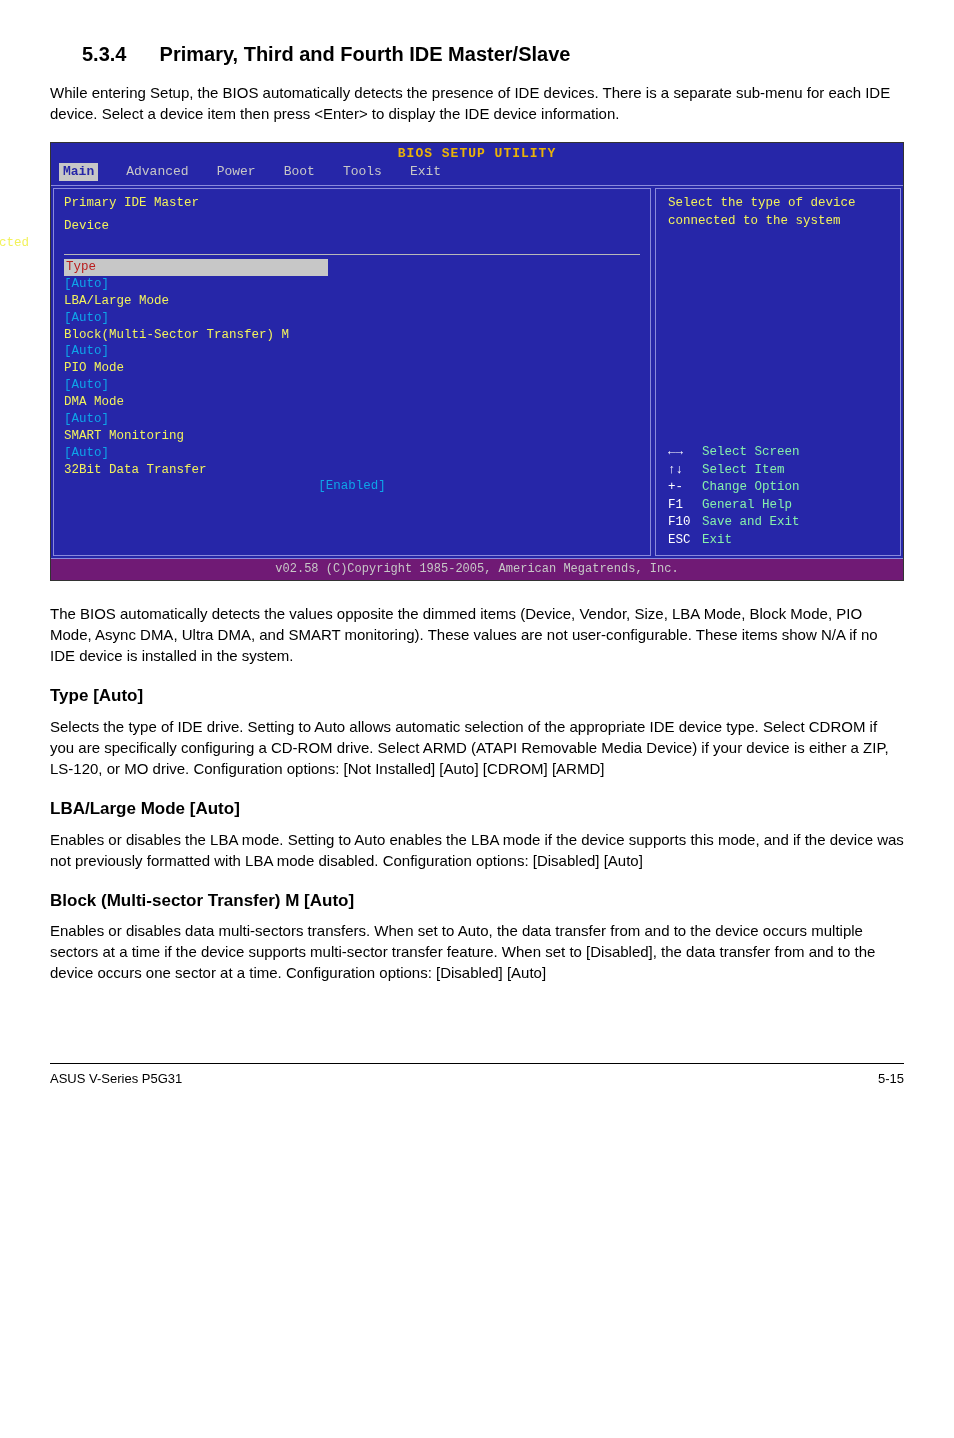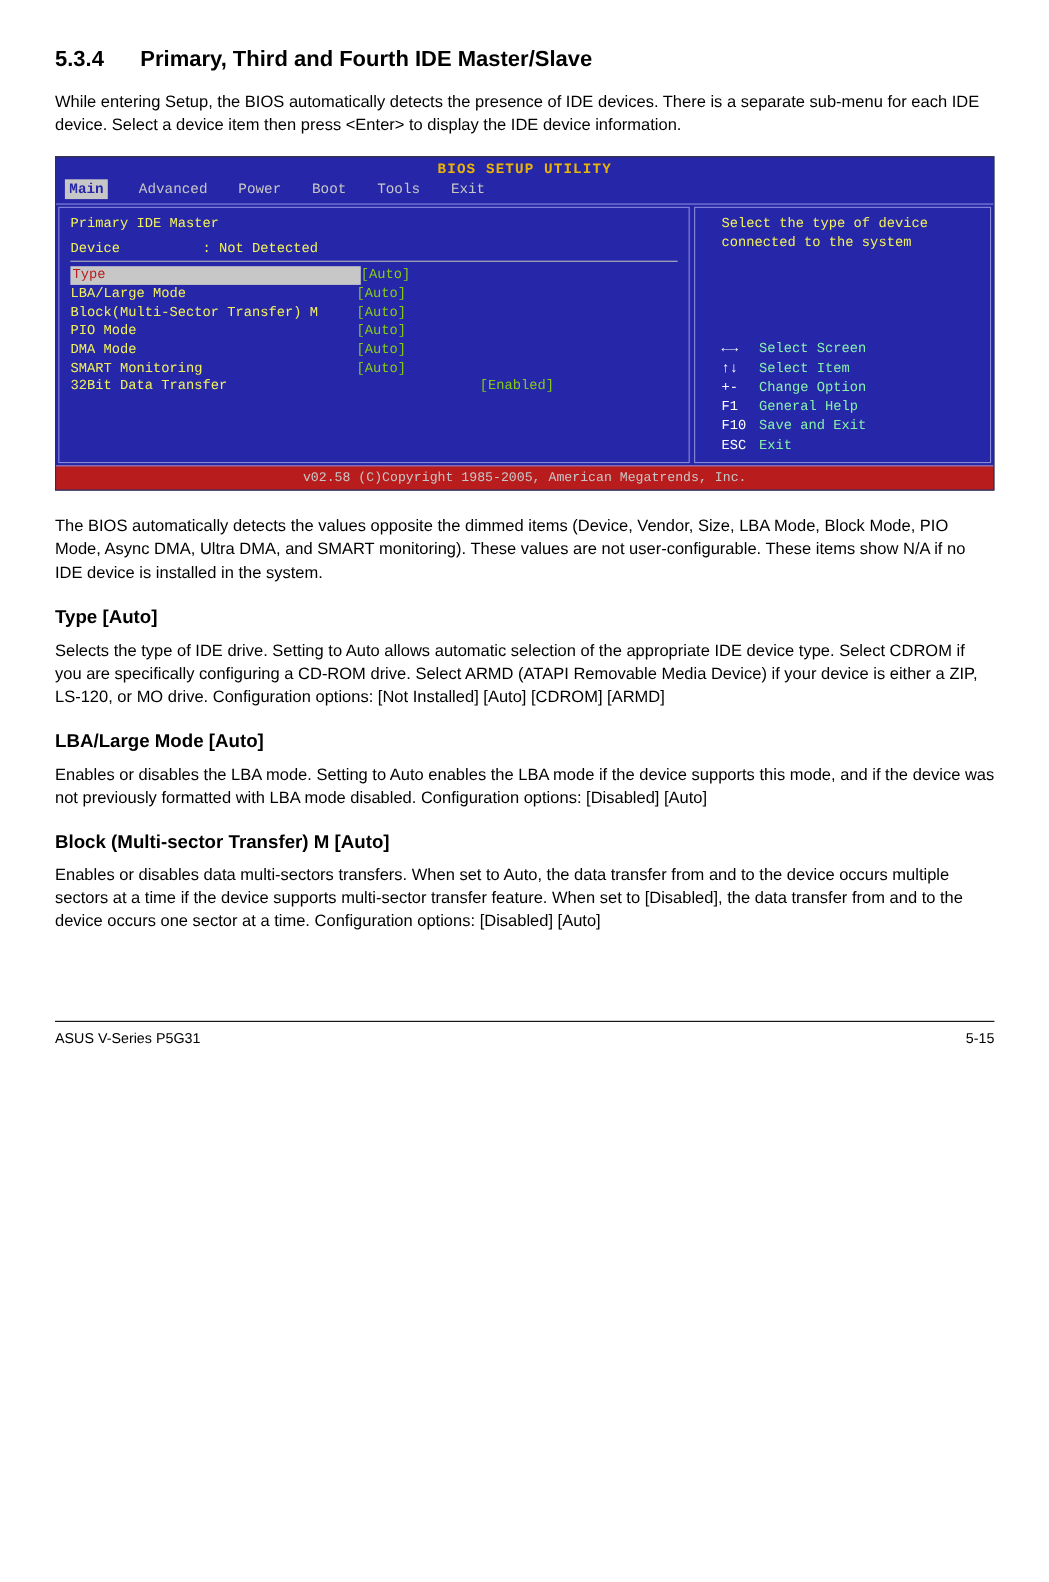--- a/index.html
+++ b/index.html
@@ -11,21 +11,21 @@
     width: 954px;
     box-sizing: border-box;
     font-size: 15px;
     line-height: 1.4;
   }
   .section-title {
     font-weight: bold;
     font-size: 20px;
     margin-bottom: 14px;
   }
-  .section-num { display: inline-block; width: 72px; }
+  .section-num { display: inline-block; width: 72px; margin-left: 32px; }
   .para { margin: 8px 0 18px 0; }
   .heading { font-weight: bold; font-size: 17px; margin: 18px 0 6px 0; }
 
   
   .bios {
     border: 1px solid #333;
     background: #2626a8;
     font-family: "Courier New", monospace;
     color: #fff;
     margin: 14px 0 22px 0;
@@ -61,40 +61,40 @@
     border: 1px solid #8a8adb;
     margin: 2px;
     padding: 6px 10px 60px 10px;
     font-size: 12.5px;
     line-height: 1.35;
   }
   .bios-right {
     width: 220px;
     border: 1px solid #8a8adb;
     margin: 2px;
-    padding: 6px 24px;
+    padding: 6px 12px;
     font-size: 12.5px;
     display: flex;
     flex-direction: column;
     justify-content: space-between;
   }
   .bios-yellow { color: #f2f25c; }
-  .bios-cyan { color: #84cc16; }
-  .bios-row { display: flex; justify-content: space-between; }
+  .bios-cyan { color: #0ea5e9; }
+  .bios-row { display: flex; justify-content: space-between; flex-direction: column; }
   .bios-row .lbl { width: 260px; }
   .bios-hilite .lbl { background: #c7c7c7; color: #b91c1c; padding: 0 2px; }
   .bios-legend .k { color: #fff; display: inline-block; width: 34px; }
   .bios-legend .v { color: #86efac; }
   .bios-legend div { white-space: nowrap; }
   .bios-footer {
     text-align: center;
     color: #c7c7c7;
     font-size: 12px;
     padding: 2px 0;
-    background: #b91c1c;
+    background: #701a75;
     border-top: 1px solid #8a8adb;
   }
   hr.divider {
     border: none;
     border-top: 1px solid #b8b8b8;
     margin: 2px 0 4px 0;
   }
 
   .page-footer {
     border-top: 1px solid #000;

